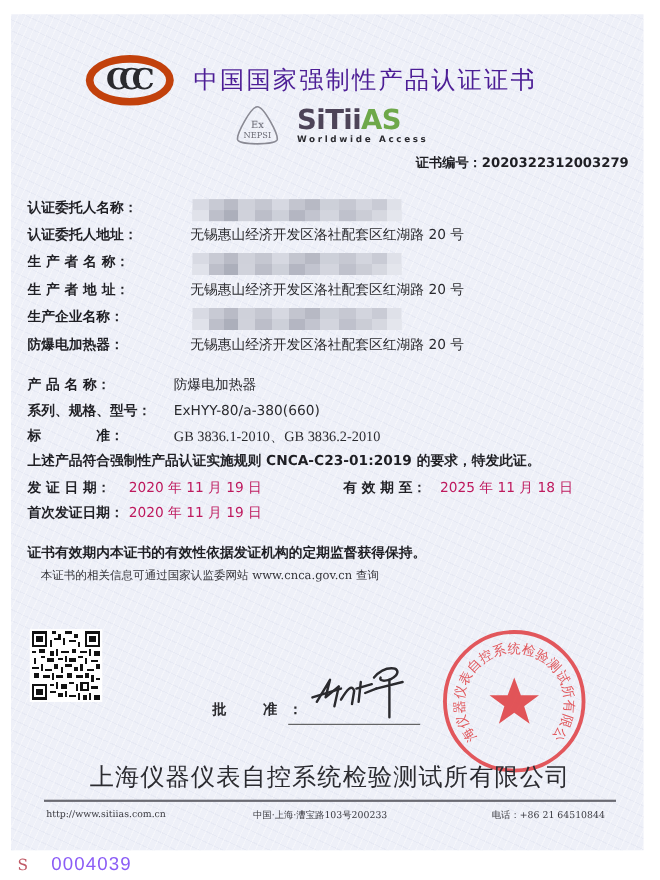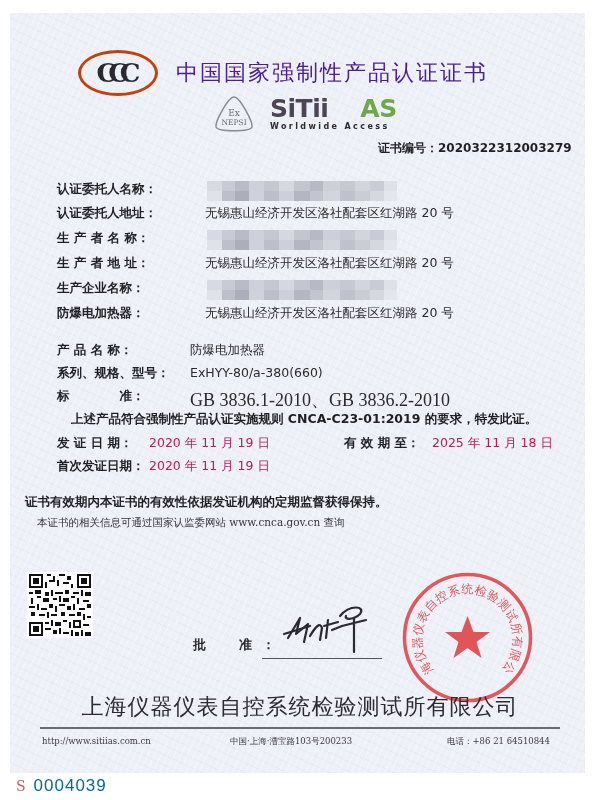--- a/index.html
+++ b/index.html
@@ -10,88 +10,88 @@
       position: absolute; left: 10px; top: 13px; width: 575px; height: 760px;
       background: #eef0f8;
       background-image:
         repeating-linear-gradient(115deg, rgba(255,255,255,0.35) 0px, rgba(255,255,255,0.35) 1px, transparent 1px, transparent 6px),
         repeating-linear-gradient(25deg, rgba(200,205,225,0.18) 0px, rgba(200,205,225,0.18) 1px, transparent 1px, transparent 9px);
     }
 
     
     .ccc-logo {
       position: absolute; left: 78px; top: 50px; width: 80px; height: 46px;
-      border: 3px solid #c2410c; border-radius: 50%;
+      border: 7px solid #c2410c; border-radius: 50%;
       display: flex; align-items: center; justify-content: center;
     }
     .ccc-logo span {
       font-family: "DejaVu Serif", serif; font-weight: bold; font-size: 26px;
       letter-spacing: -9px; color: #2a2a2e; margin-left: -8px;
     }
     .main-title {
       position: absolute; left: 176px; top: 58px;
       font-size: 22px; letter-spacing: 2px; color: #4c1d95; font-weight: normal; white-space: nowrap;
     }
     .nepsi-logo {
       position: absolute; left: 212px; top: 94px; width: 44px; height: 40px;
     }
     .sitiias-logo { position: absolute; left: 270px; top: 96px; }
     .sitiias-word {
       font-family: "DejaVu Sans", sans-serif; font-weight: bold; font-size: 25px; line-height: 25px;
       color: #4d4458; letter-spacing: -0.5px; white-space: nowrap;
     }
-    .sitiias-word .accent { color: #6ea84a; padding-left: 32px; }
+    .sitiias-word .accent { color: #6ea84a; }
     .sitiias-tag {
       font-size: 8px; font-weight: bold; letter-spacing: 2.4px; color: #2b2b30; margin-top: 1px; white-space: nowrap;
     }
     .cert-no {
       position: absolute; left: 378px; top: 140px; font-size: 12px; font-weight: bold; white-space: nowrap; color:#1f1f24;
     }
 
     
-    .row { position: absolute; left: 25px; white-space: nowrap; font-size: 12.5px; margin-left: 32px; }
+    .row { position: absolute; left: 25px; white-space: nowrap; font-size: 12.5px; }
     .lbl { display: inline-block; font-weight: bold; color: #1f1f24; }
     .val { position: absolute; left: 148px; top: 0; color: #2a2a2e; }
     .blur {
       position: absolute; left: 150px; top: 0; width: 190px; height: 20px;
       background:
         linear-gradient(90deg,
           #d8dae3 0 8%, #c8cad4 8% 15%, #b9bbc6 15% 22%, #cfd1da 22% 30%, #c5c7d1 30% 38%,
           #d6d8e1 38% 46%, #c3c5cf 46% 54%, #b7b9c4 54% 61%, #cdd0d9 61% 70%, #c6c8d2 70% 78%,
           #d3d5de 78% 86%, #c9cbd5 86% 93%, #dfe1e9 93% 100%);
     }
     .blur::after {
       content: ""; position: absolute; left: 0; top: 10px; width: 100%; height: 10px;
       background: linear-gradient(90deg,
           #e0e2ea 0 8%, #bdbfca 8% 15%, #acafbb 15% 22%, #d0d2db 22% 30%, #bcbec9 30% 38%,
           #cdd0d9 38% 46%, #b4b6c2 46% 54%, #c2c4cf 54% 61%, #d3d5de 61% 70%, #bfc1cc 70% 78%,
           #cbcdd6 78% 86%, #d6d8e0 86% 93%, #e4e6ed 93% 100%);
     }
-    .statement { position: absolute; left: 25px; top: 411px; font-size: 12.5px; font-weight: bold; white-space: nowrap; margin-left: 46px; }
+    .statement { position: absolute; left: 25px; top: 411px; font-size: 12.5px; font-weight: bold; white-space: nowrap; }
     .dateval { position: absolute; top: 0; color: #be185d; font-weight: normal; }
 
     .note-bold { position: absolute; left: 25px; top: 494px; font-size: 12.5px; font-weight: bold; white-space: nowrap; }
     .note-small { position: absolute; left: 37px; top: 516px; font-size: 10.5px; font-family: "DejaVu Serif", serif; color: #333338; white-space: nowrap; }
 
     
     .qr { position: absolute; left: 27px; top: 572px; width: 66px; height: 66px; background: #fff; }
     .qr svg { display: block; }
 
     .approve { position: absolute; left: 193px; top: 636px; font-size: 13px; font-weight: bold; letter-spacing: 10px; white-space: nowrap; color:#2a2a2e; }
     .signature { position: absolute; left: 280px; top: 596px; }
     .sig-line { position: absolute; left: 262px; top: 658px; width: 120px; height: 1px; background: #555; }
 
     .seal { position: absolute; left: 400px; top: 570px; width: 135px; height: 135px; }
 
     .org-name { position: absolute; left: 0; width: 600px; top: 692px; text-align: center; font-size: 22px; color: #2b2b30; letter-spacing: 1px; white-space: nowrap; }
     .footer-rule { position: absolute; left: 40px; top: 727px; width: 520px; height: 2px; background: #6a6a72; }
     .footer { position: absolute; top: 736px; font-family: "DejaVu Serif", serif; font-size: 8.5px; color: #3a3a40; white-space: nowrap; }
     .serial { position: absolute; left: 16px; top: 776px; white-space: nowrap; }
     .serial .s { font-family: "DejaVu Serif", serif; font-size: 14px; color: #c05a66; }
-    .serial .num { font-family: "Liberation Sans", sans-serif; font-size: 17px; color: #0369a1; margin-left: 8px; letter-spacing: 1px; }
+    .serial .num { font-family: "Liberation Sans", sans-serif; font-size: 17px; color: #8b5cf6; margin-left: 21px; letter-spacing: 1px; }
   </style>
 </head>
 <body>
 
 <div class="paper"></div>
 
 <div class="ccc-logo">
   <span>CCC</span>
 </div>
 <div class="main-title">中国国家强制性产品认证证书</div>
@@ -139,21 +139,21 @@
 <div class="row" style="top:342px">
   <span class="lbl">产 品 名 称：</span>
   <span class="val" style="left:133px">防爆电加热器</span>
 </div>
 <div class="row" style="top:365px">
   <span class="lbl">系列、规格、型号：</span>
   <span class="val" style="left:133px">ExHYY-80/a-380(660)</span>
 </div>
 <div class="row" style="top:388px">
   <span class="lbl">标　　　　准：</span>
-  <span class="val" style="left:133px; font-family:'Liberation Serif', serif; font-size:18px;">GB 3836.1-2010、GB 3836.2-2010</span>
+  <span class="val" style="left:133px; font-family:'Liberation Serif', serif; font-size:13px;">GB 3836.1-2010、GB 3836.2-2010</span>
 </div>
 
 <div class="statement">上述产品符合强制性产品认证实施规则 CNCA-C23-01:2019 的要求，特发此证。</div>
 
 <div class="row" style="top:435px">
   <span class="lbl">发 证 日 期：</span>
   <span class="dateval" style="left:92px">2020 年 11 月 19 日</span>
 </div>
 <div class="row" style="top:435px; left:312px">
   <span class="lbl">有 效 期 至：</span>

